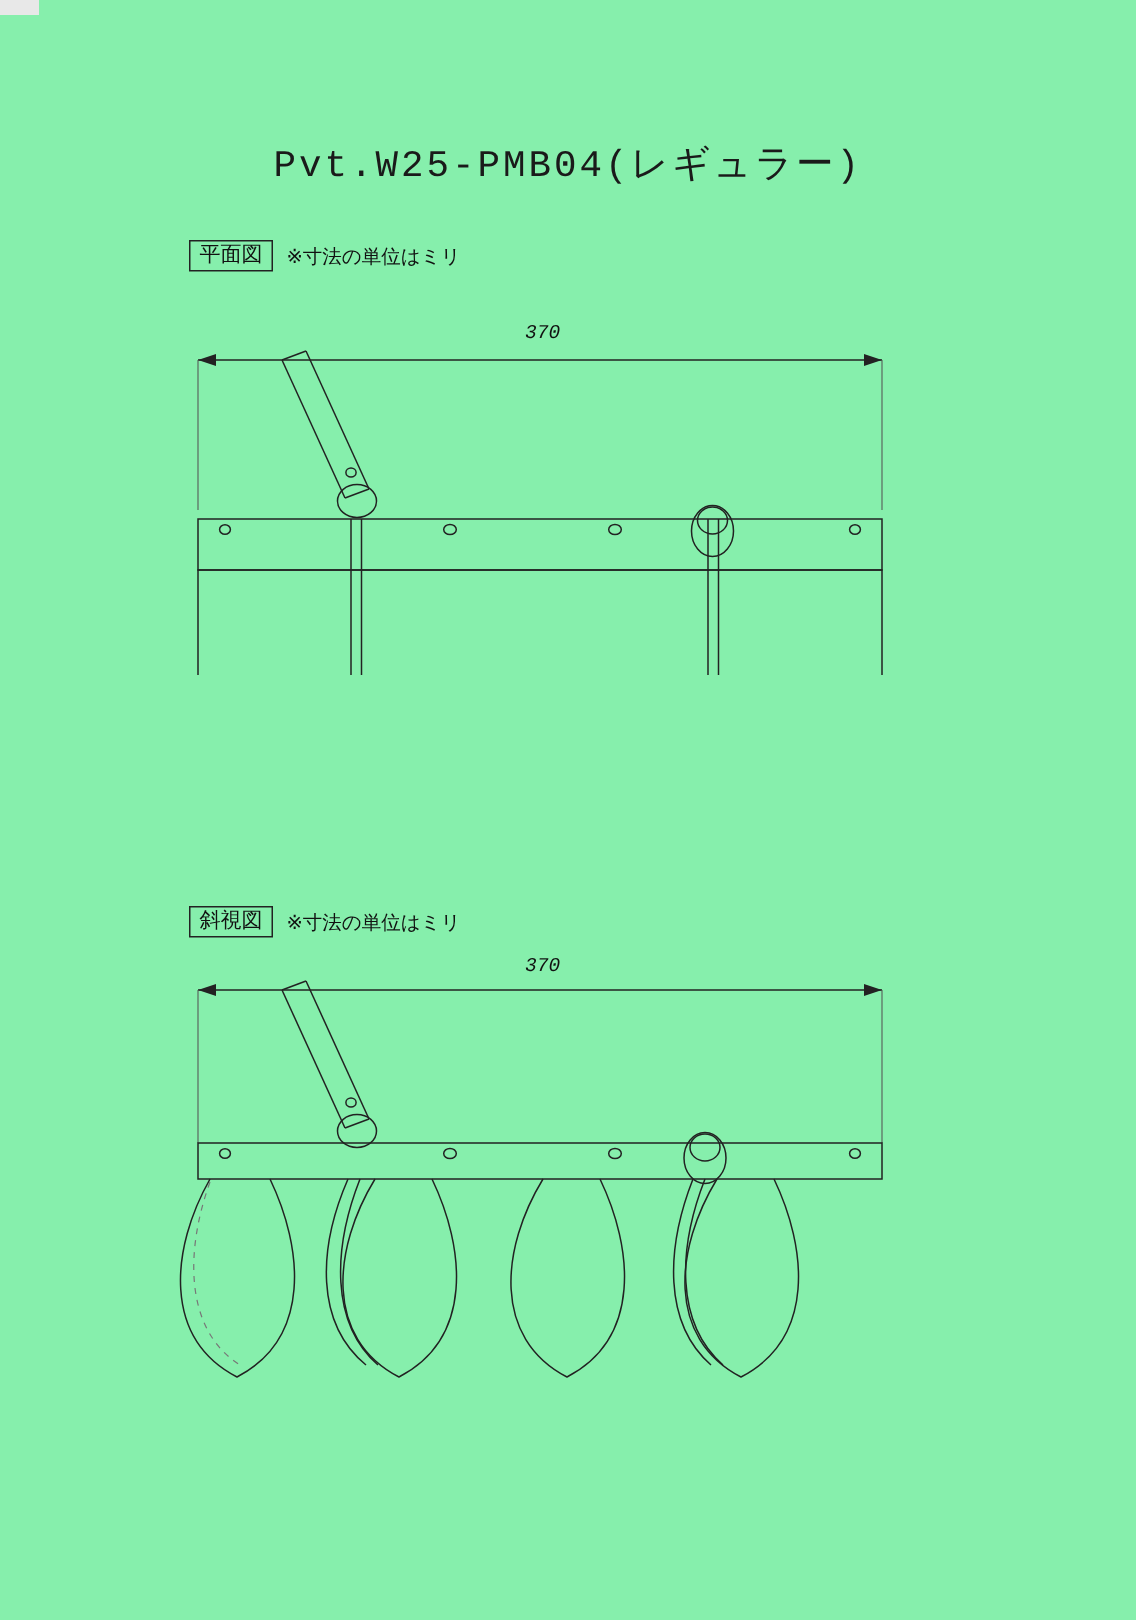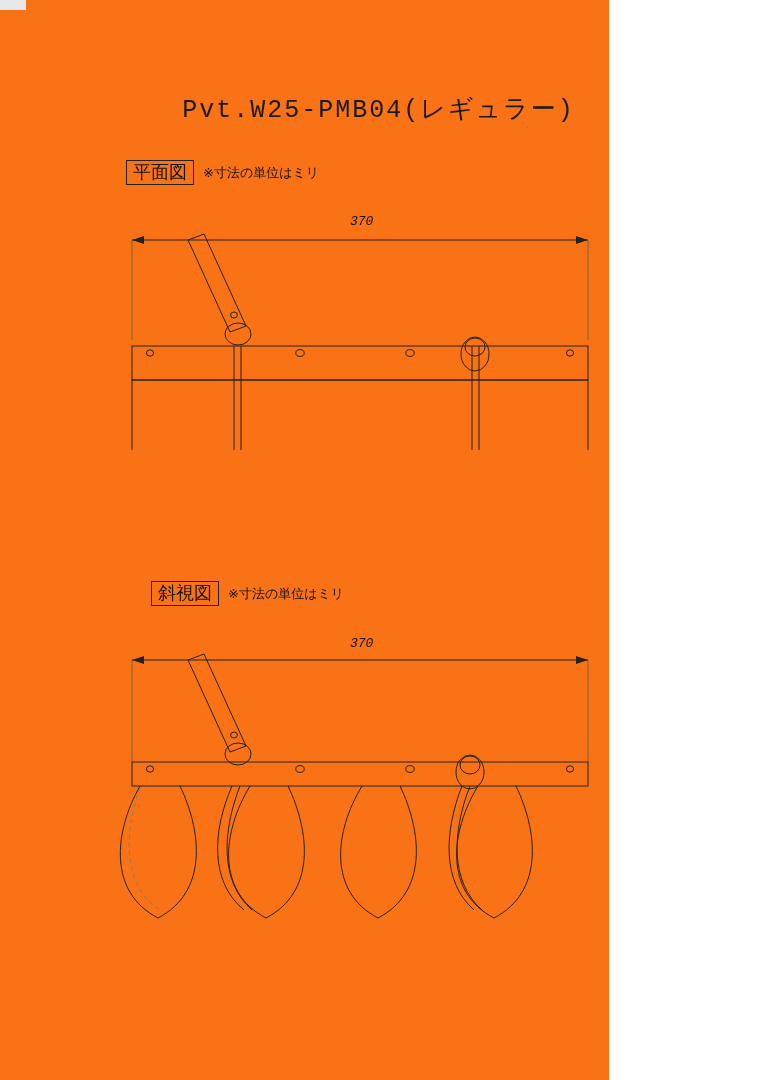--- a/index.html
+++ b/index.html
@@ -5,23 +5,23 @@
   html, body {
     margin: 0;
     padding: 0;
     background: #ffffff;
   }
   body {
     font-family: "Liberation Sans", sans-serif;
   }
   .page {
     position: relative;
-    width: 609px;
+    width: 757px;
     height: 1080px;
-    background: #f97316;
+    background: #86efac;
     overflow: hidden;
   }
   .corner-mark {
     position: absolute;
     left: 0;
     top: 0;
     width: 26px;
     height: 10px;
     background: #e8e8e8;
   }
@@ -39,21 +39,21 @@
   }
   .section-head {
     position: absolute;
     display: flex;
     align-items: center;
     gap: 9px;
   }
   .section-tag {
     border: 1px solid #222;
     padding: 2px 6px 3px 6px;
-    font-size: 18px;
+    font-size: 14px;
     line-height: 1;
     color: #111;
     font-family: "DejaVu Sans", sans-serif;
   }
   .section-note {
     font-size: 13px;
     color: #111;
     font-family: "DejaVu Sans", sans-serif;
     white-space: nowrap;
     text-align: center;
@@ -116,21 +116,21 @@
 
         <line x1="120" y1="112" x2="78" y2="20"></line>
         <line x1="136" y1="106" x2="94" y2="14"></line>
         <line x1="78" y1="20" x2="94" y2="14"></line>
         <line x1="120" y1="112" x2="136" y2="106"></line>
         <ellipse cx="124" cy="95" rx="3.4" ry="3.0"></ellipse>
       </g>
     </svg>
   </div>
 
-  <div class="section-head" style="left:126px; top:581px;margin-left:25px;">
+  <div class="section-head" style="left:126px; top:604px;">
     <span class="section-tag">斜視図</span>
     <span class="section-note">※寸法の単位はミリ</span>
   </div>
 
   <div class="dim-label" style="left:350px; top:636px;">370</div>
 
   <div class="drawing" style="left:110px; top:642px;">
     <svg width="520" height="300" viewBox="0 0 520 300" xmlns="http://www.w3.org/2000/svg">
       <g fill="none" stroke="#222" stroke-width="1">
 

